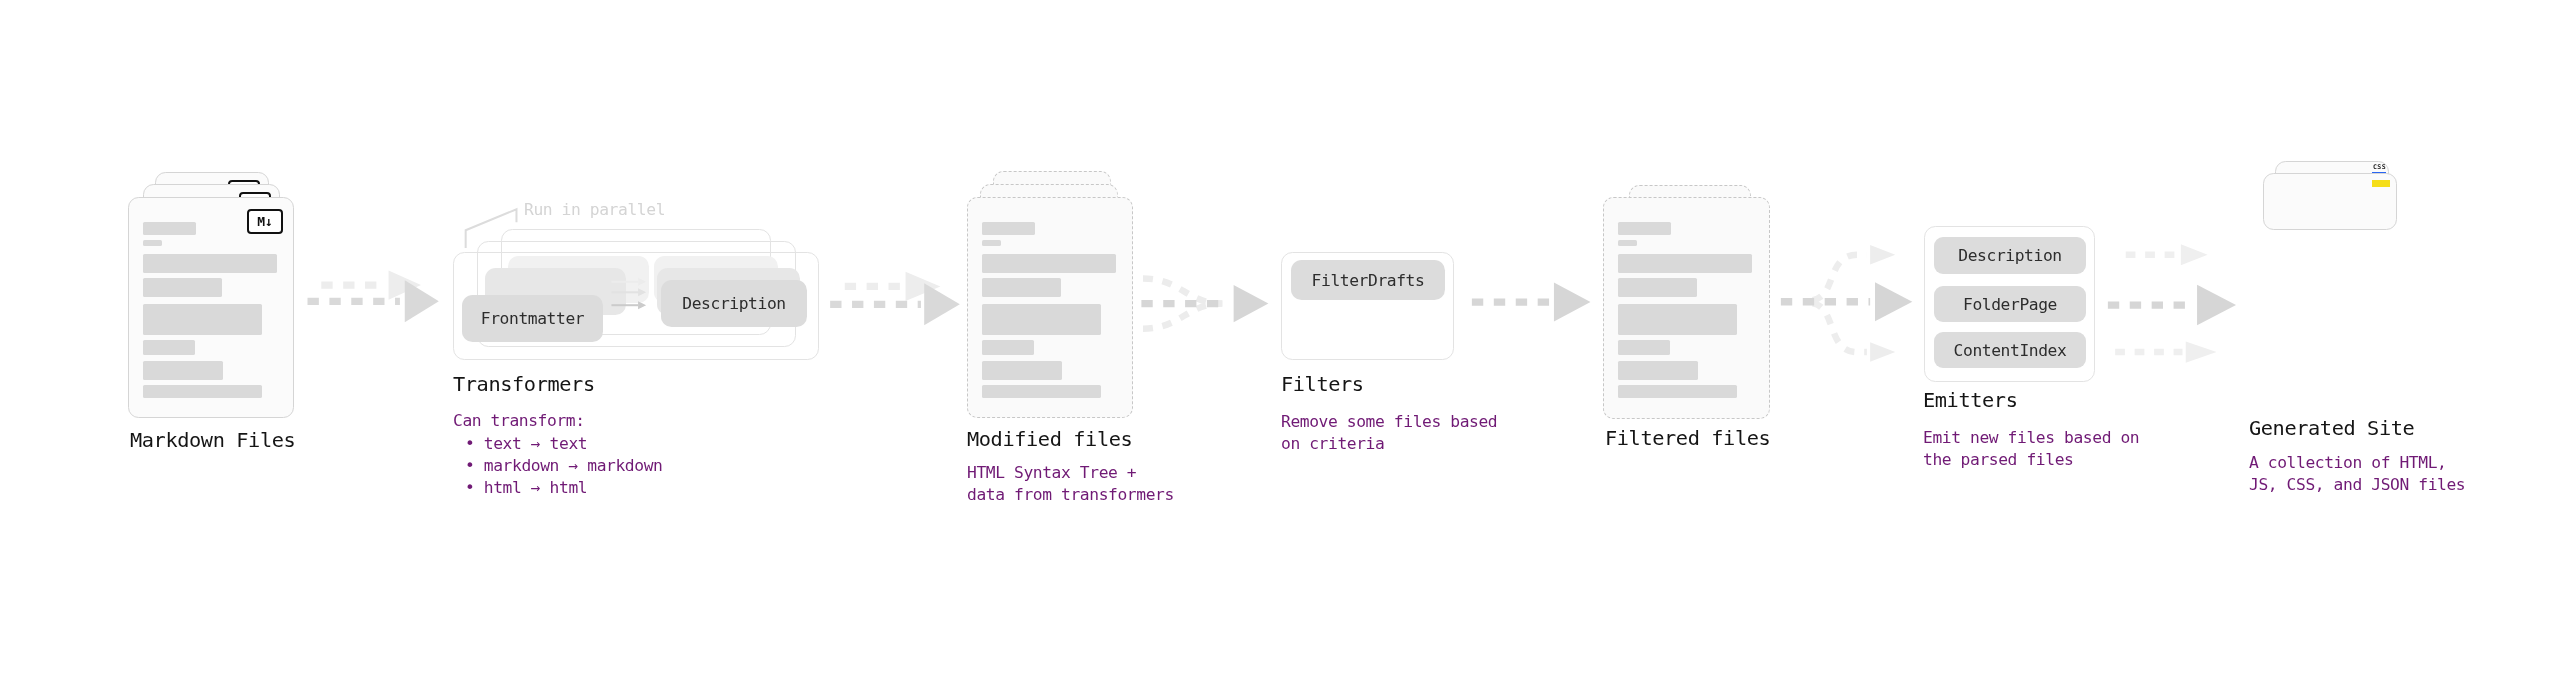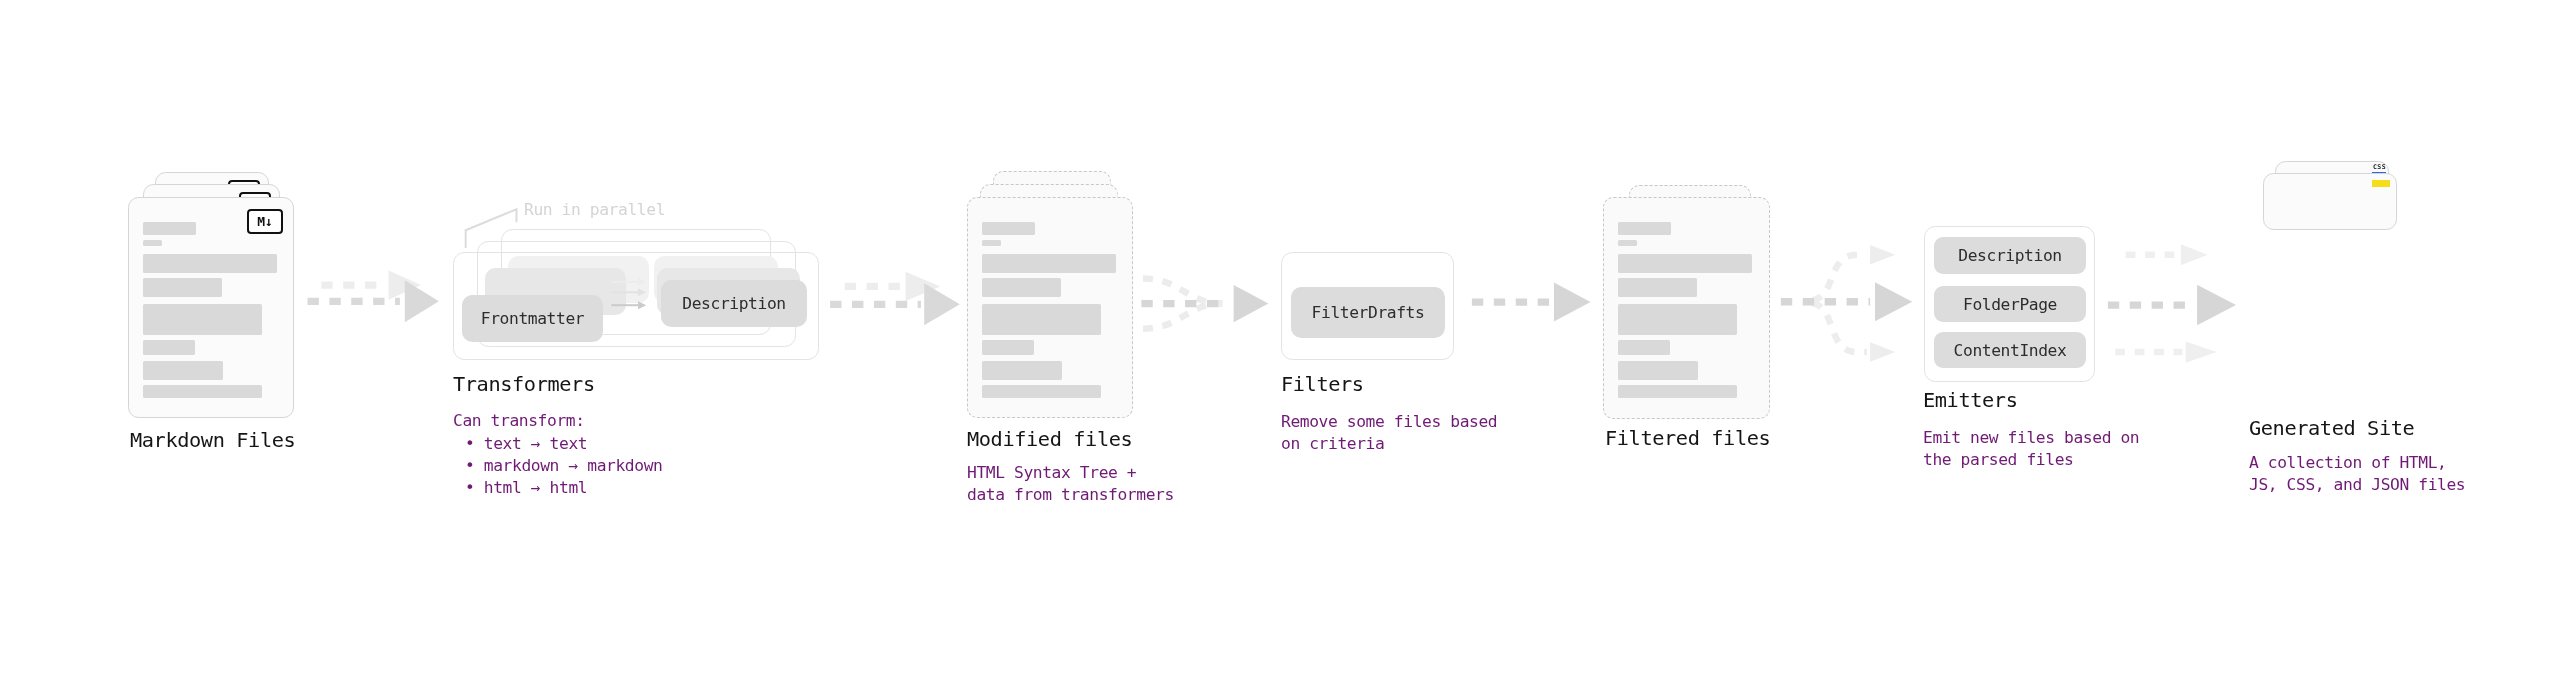--- a/index.html
+++ b/index.html
@@ -136,21 +136,21 @@
   <div class="caption" style="left:967px;top:485px;">data from transformers</div>
 
   <svg class="abs" style="left:1136px;top:268px;" width="137" height="89" viewBox="0 0 168 110">
     <path d="M 8,13 C 55,13 62,44 106,44" fill="none" stroke="#ececec" stroke-width="8" stroke-dasharray="12 12"></path>
     <path d="M 8,75 C 55,75 62,44 106,44" fill="none" stroke="#ececec" stroke-width="8" stroke-dasharray="12 12"></path>
     <line x1="6" y1="44" x2="114" y2="44" stroke="#d6d6d6" stroke-width="9" stroke-dasharray="14 13"></line>
     <polygon points="120,21 120,67 163,44" fill="#d6d6d6"></polygon>
   </svg>
 
   <div class="outline-box filled" style="left:1281px;top:252px;width:173px;height:108px;"></div>
-  <div class="pill" style="left:1291px;top:287px;width:154px;height:51px;">FilterDrafts</div>
+  <div class="pill" style="left:1291px;top:260px;width:154px;height:40px;">FilterDrafts</div>
   <div class="node-label" style="left:1281px;top:372px;">Filters</div>
   <div class="caption" style="left:1281px;top:412px;">Remove some files based</div>
   <div class="caption" style="left:1281px;top:434px;">on criteria</div>
 
   <svg class="abs" style="left:1467px;top:276px;" width="130" height="57" viewBox="0 0 160 70">
     <line x1="6" y1="32" x2="102" y2="32" stroke="#d6d6d6" stroke-width="9" stroke-dasharray="14 13"></line>
     <polygon points="107,8 107,56 152,32" fill="#d6d6d6"></polygon>
   </svg>
 
   <div class="card dashed" style="left:1629px;top:185px;width:122px;height:57px;"></div>

